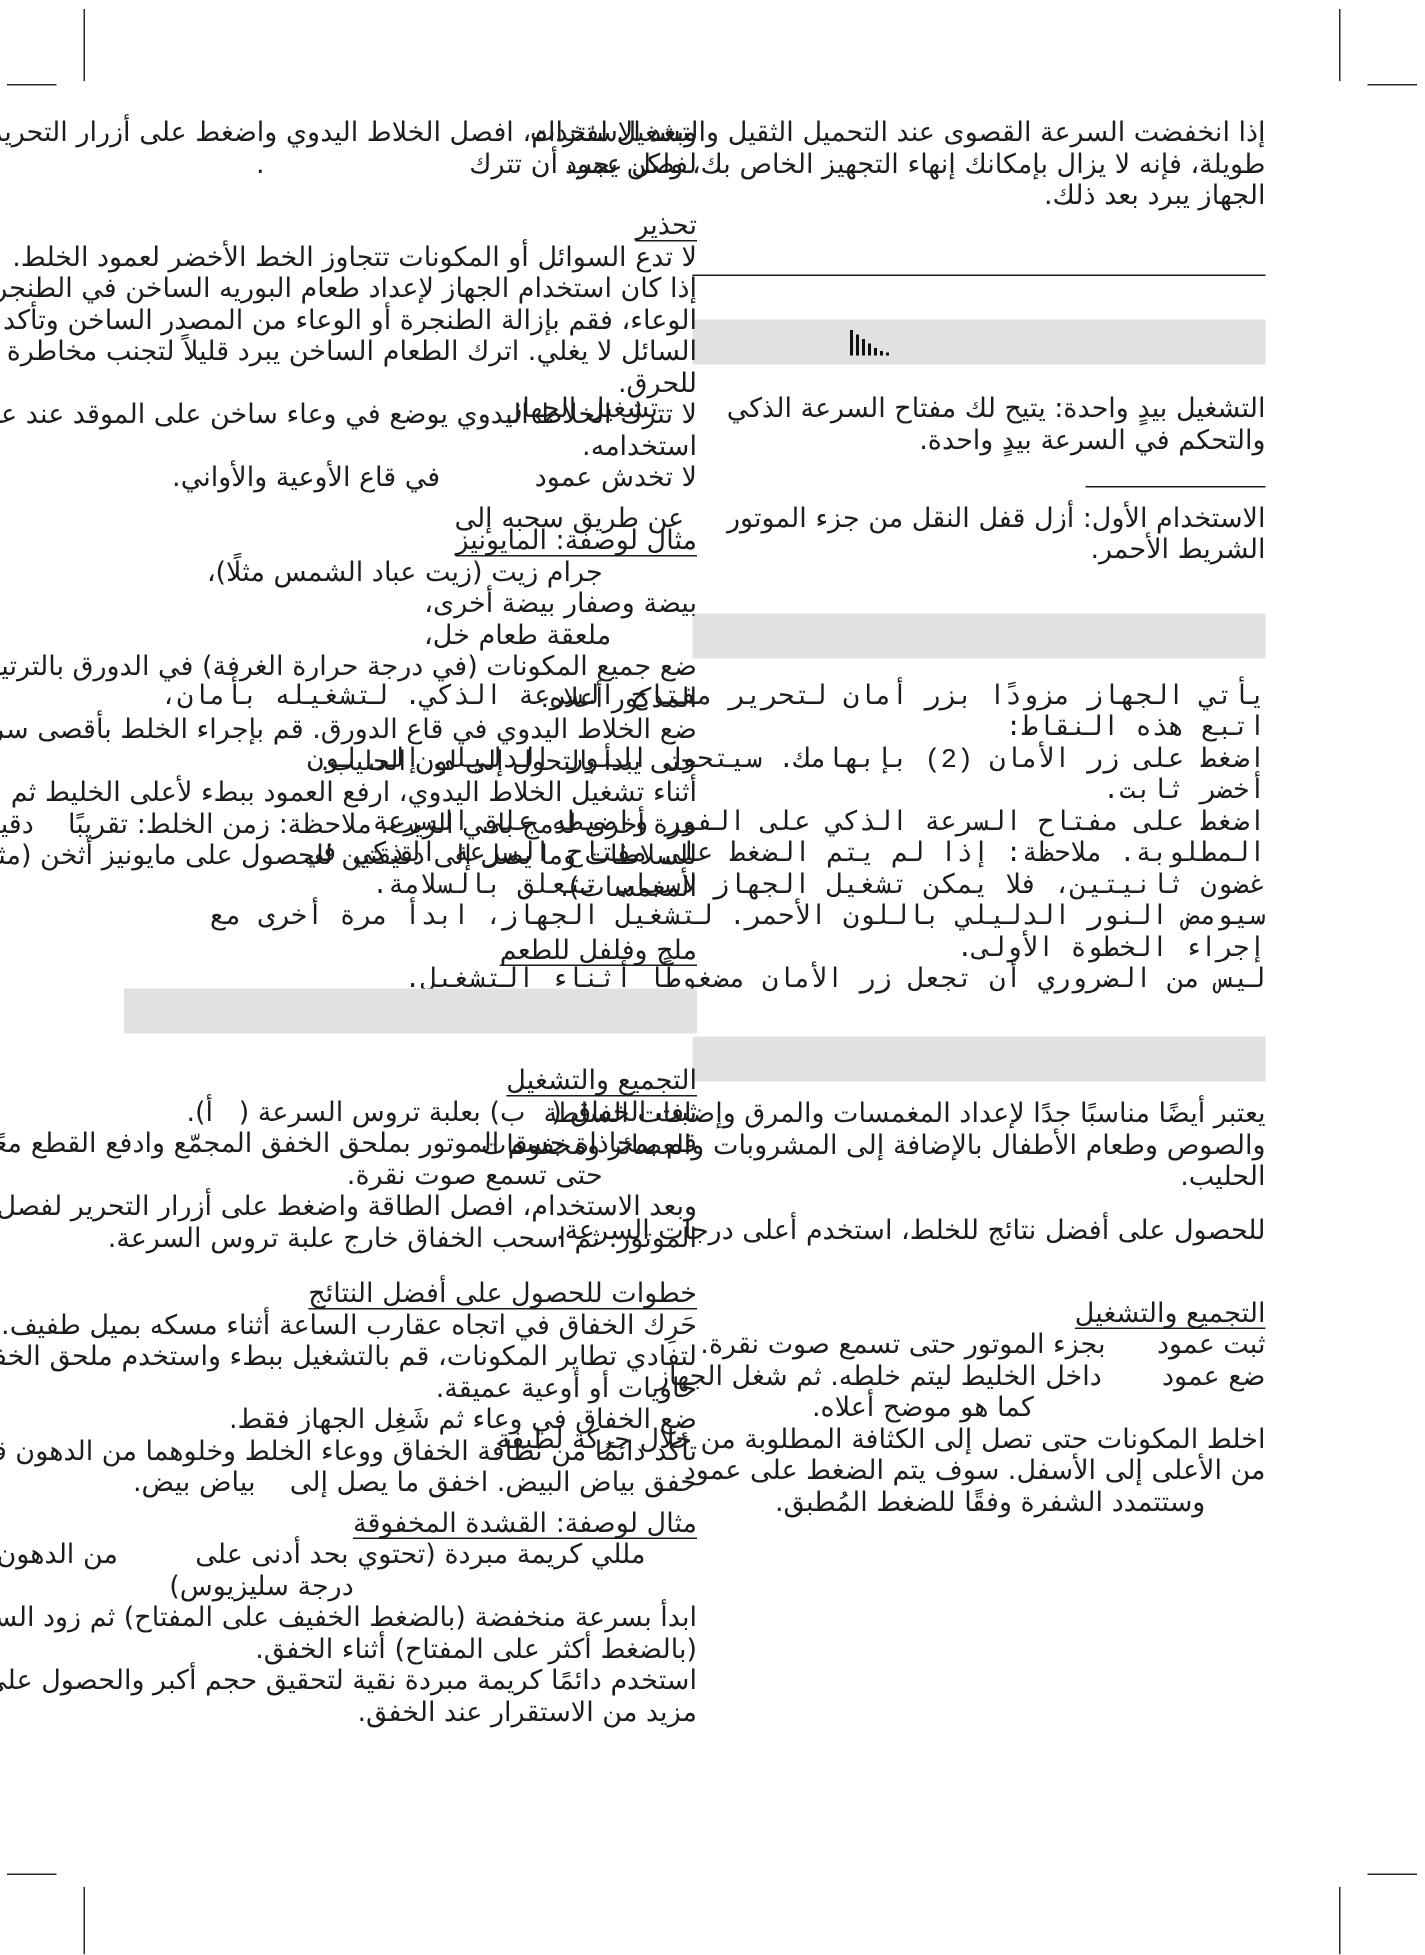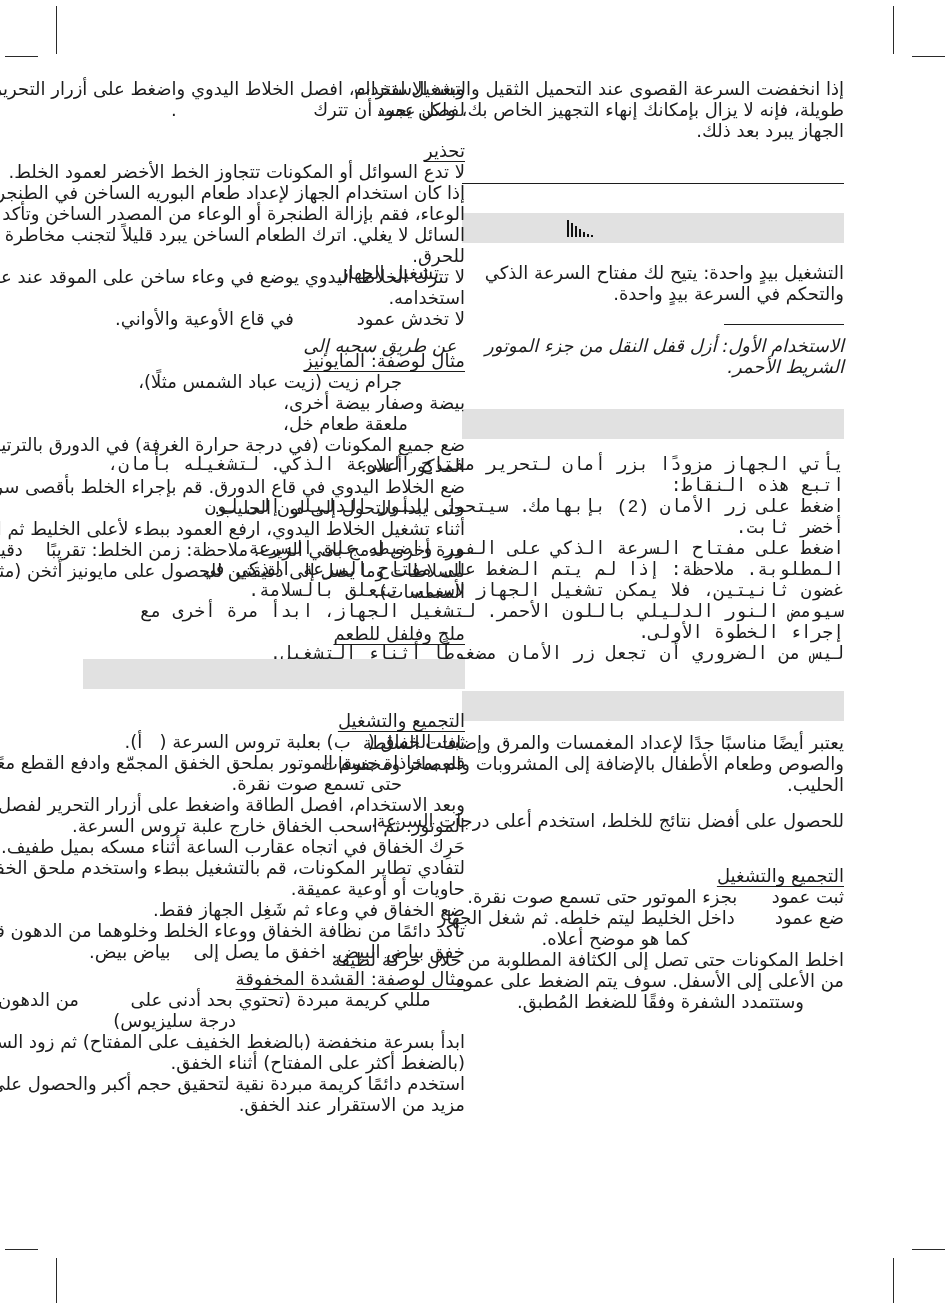--- a/index.html
+++ b/index.html
@@ -85,21 +85,21 @@
           <i></i>
           <i></i>
           <i></i>
       </div>
     </div>
 
     <div class="para" style="margin-top:19px;">التشغيل بيدٍ واحدة: يتيح لك مفتاح السرعة الذكي        تشغيل الجهاز
 والتحكم في السرعة بيدٍ واحدة.</div>
 
     <div class="rule rule-short" style="margin-top:20px;"></div>
-    <div class="para" style="margin-top:10px;font-style:italic;">الاستخدام الأول: أزل قفل النقل من جزء الموتور     عن طريق سحبه إلى
+    <div class="para" style="margin-top:10px;">الاستخدام الأول: أزل قفل النقل من جزء الموتور     عن طريق سحبه إلى
 الشريط الأحمر.</div>
 
     <div class="bar" style="margin-top:32px;"></div>
     <div class="para" style="margin-top:16px;font-family:Liberation Mono, monospace;">يأتي الجهاز مزودًا بزر أمان لتحرير مفتاح السرعة الذكي. لتشغيله بأمان،
 اتبع هذه النقاط:
 اضغط على زر الأمان (2) بإبهامك. سيتحول النور الدليلي إلى لون
 أخضر ثابت.
 اضغط على مفتاح السرعة الذكي على الفور واضبطه على السرعة
 المطلوبة. ملاحظة: إذا لم يتم الضغط على مفتاح السرعة الذكي في
 غضون ثانيتين، فلا يمكن تشغيل الجهاز لأسباب تتعلق بالسلامة.
@@ -153,20 +153,21 @@
 
     <div class="bar" style="margin-top:15px;"></div>
 
     <div class="para heading" style="margin-top:21px;">التجميع والتشغيل</div>
     <div class="para">ثبت الخفاق (   ب) بعلبة تروس السرعة (   أ).
 قم بمحاذاة جسم الموتور بملحق الخفق المجمّع وادفع القطع معًا
            حتى تسمع صوت نقرة.
 وبعد الاستخدام، افصل الطاقة واضغط على أزرار التحرير لفصل جسم
 الموتور. ثم اسحب الخفاق خارج علبة تروس السرعة.</div>
 
+    <div class="para heading" style="margin-top:16px;">خطوات للحصول على أفضل النتائج</div>
     <div class="para">حَرِك الخفاق في اتجاه عقارب الساعة أثناء مسكه بميل طفيف.
 لتفادي تطاير المكونات، قم بالتشغيل ببطء واستخدم ملحق الخفق في
 حاويات أو أوعية عميقة.
 ضع الخفاق في وعاء ثم شَغِل الجهاز فقط.
 تأكد دائمًا من نظافة الخفاق ووعاء الخلط وخلوهما من الدهون قبل
 خفق بياض البيض. اخفق ما يصل إلى    بياض بيض.</div>
 
     <div class="para heading" style="margin-top:6px;">مثال لوصفة: القشدة المخفوقة</div>
     <div class="para">      مللي كريمة مبردة (تحتوي بحد أدنى على         من الدهون،
                                         درجة سليزيوس)

